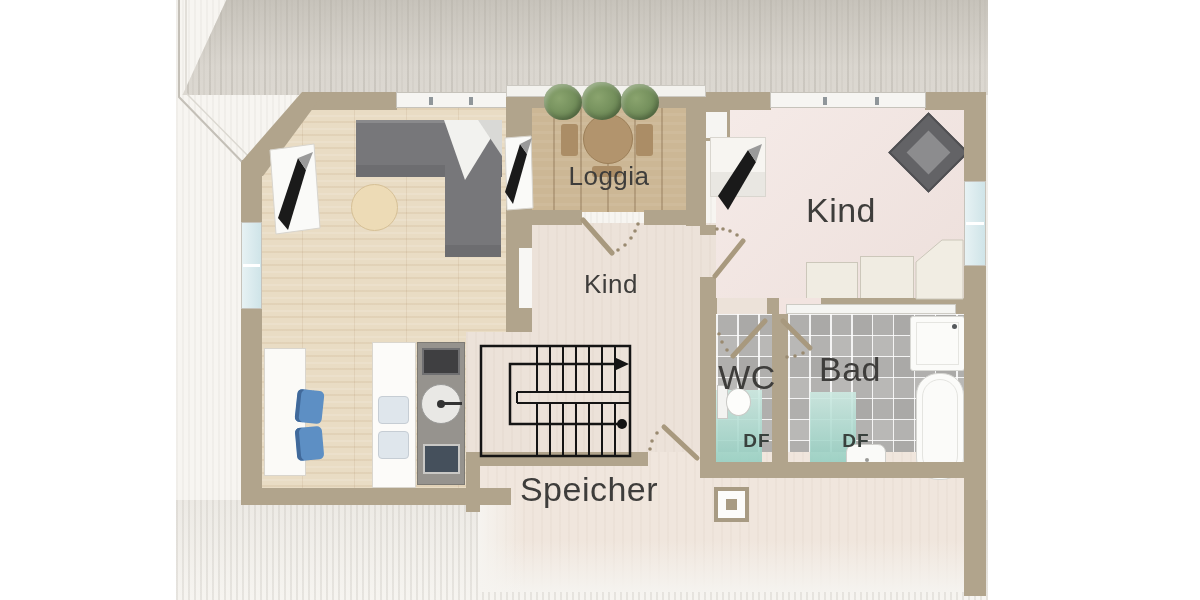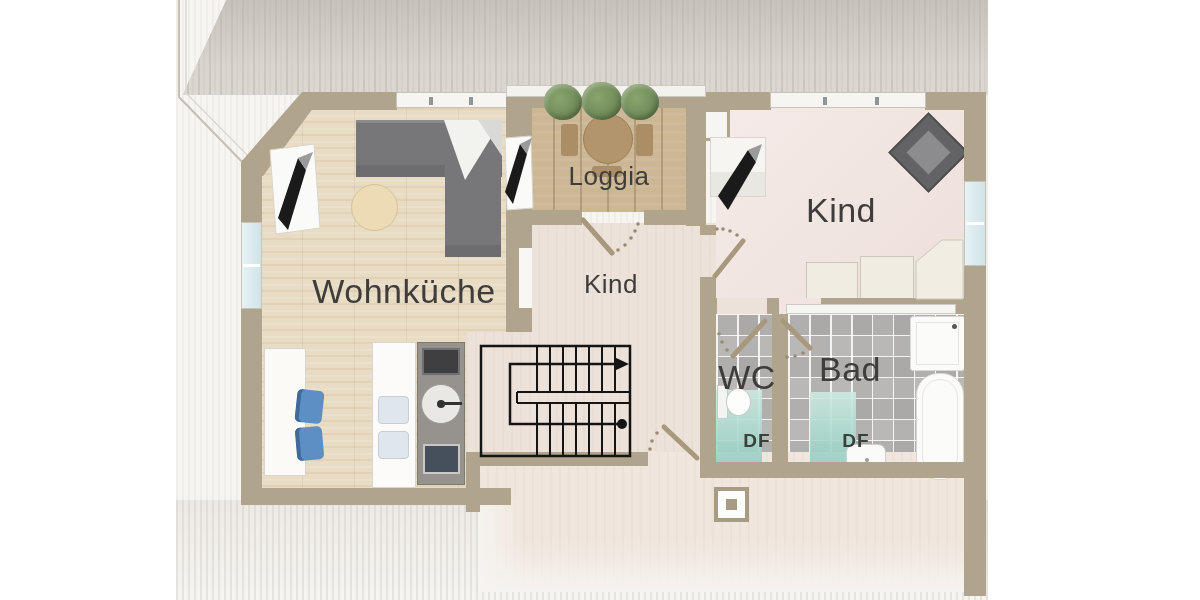--- a/index.html
+++ b/index.html
@@ -303,22 +303,22 @@
       <polygon points="505,138 531,136 533,208 507,210" fill="#fafaf8" stroke="#d8d5ce" stroke-width="1"></polygon>
       <polygon points="520,144 527,154 513,204 505,192" fill="#1a1a1a"></polygon>
       <polygon points="527,154 532,138 520,144" fill="#9a9a9a"></polygon>
     </g>
     <g>
       <polygon points="748,150 756,162 728,210 718,196" fill="#1a1a1a"></polygon>
       <polygon points="756,162 762,144 748,150" fill="#9a9a9a"></polygon>
     </g>
   </svg>
 
-  <div class="abs lbl lbl-big" style="left:404px;top:291px;">Wohnküche</div>
   <div class="abs lbl" style="left:609px;top:176px;">Loggia</div>
   <div class="abs lbl" style="left:611px;top:284px;">Kind</div>
   <div class="abs lbl lbl-big" style="left:841px;top:210px;">Kind</div>
   <div class="abs lbl lbl-big" style="left:747px;top:377px;">WC</div>
   <div class="abs lbl lbl-big" style="left:850px;top:369px;">Bad</div>
+  <div class="abs lbl lbl-big" style="left:589px;top:489px;">Speicher</div>
   <div class="abs lbl lbl-df" style="left:757px;top:441px;">DF</div>
   <div class="abs lbl lbl-df" style="left:856px;top:441px;">DF</div>
 
 </div>
 
 </body></html>

